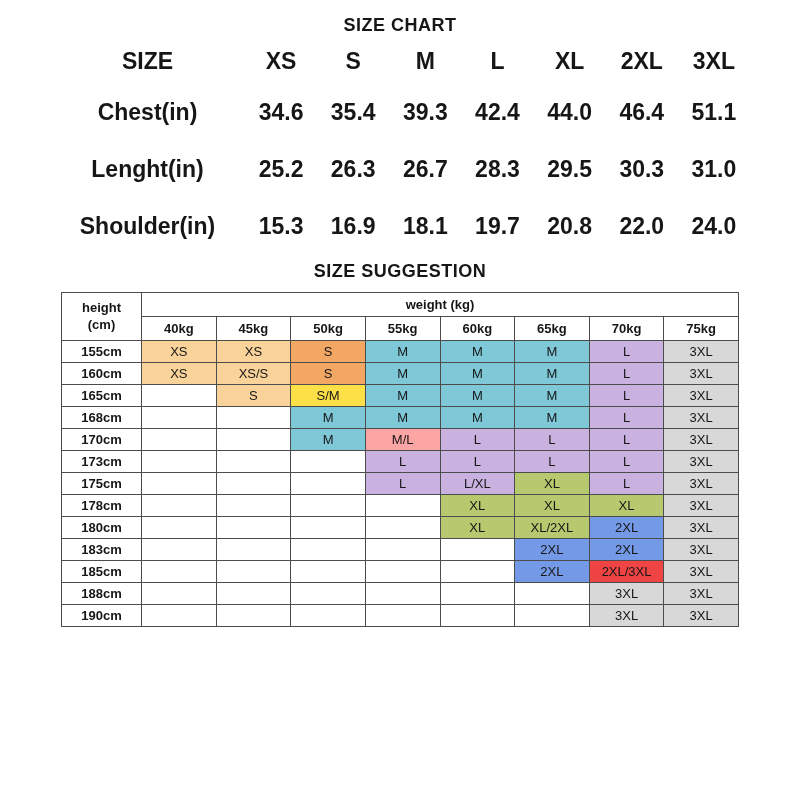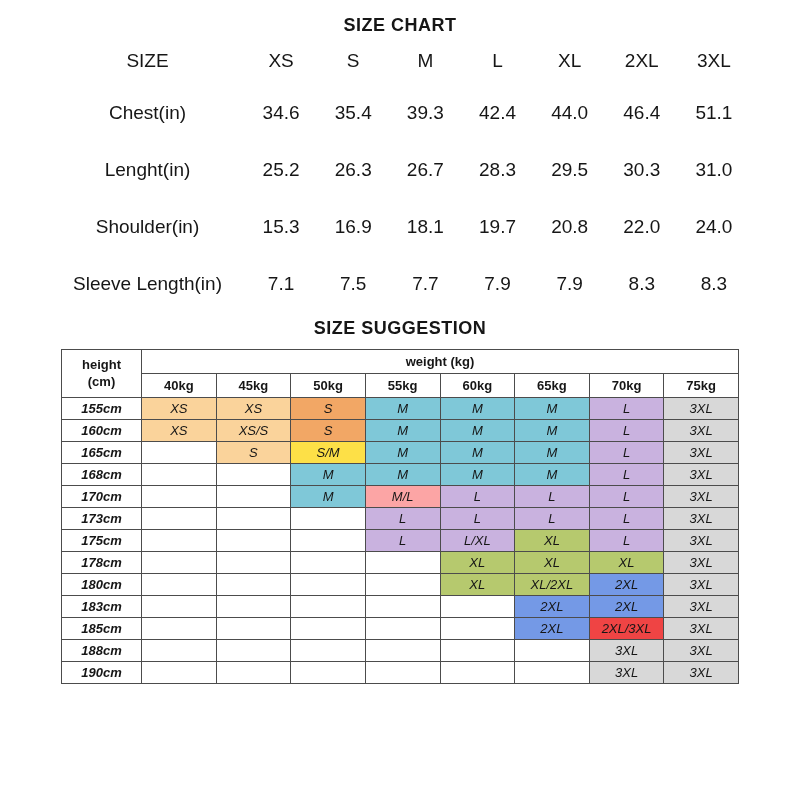--- a/index.html
+++ b/index.html
@@ -23,22 +23,22 @@
   #title-size-suggestion { padding-top: 6px; }
 
   
   .spec-table {
     border-collapse: collapse;
     margin: 2px auto 0 auto;
     width: 700px;
   }
   .spec-table th, .spec-table td {
     text-align: center;
-    font-weight: 400;
-    font-size: 19px;
+    font-weight: 700;
+    font-size: 23px;
     white-space: nowrap;
   }
   .spec-table thead tr { height: 46px; }
   .spec-table tbody tr { height: 57px; }
 
   
   .suggest-table {
     border-collapse: collapse;
     table-layout: fixed;
     margin: 10px auto 0 auto;
@@ -47,21 +47,21 @@
   }
   .suggest-table th, .suggest-table td {
     border: 1px solid #4c4c4c;
     text-align: center;
     padding: 0 2px;
     overflow: hidden;
     white-space: nowrap;
   }
   .suggest-table thead th { font-weight: 700; height: 24px; }
   .suggest-table tbody th.height-label { font-weight: 700; background: #ffffff; }
-  .suggest-table tbody tr { height: 22px; font-style: italic; }
+  .suggest-table tbody tr { height: 22px; }
   .corner-cell { font-weight: 700; line-height: 1.25; }
 </style>
 </head>
 <body>
 
 <div class="page">
 
   <h1 class="section-title" id="title-size-chart">SIZE CHART</h1>
 
   <table class="spec-table">
@@ -110,30 +110,20 @@
         </tr>
         <tr>
           <td>Shoulder(in)</td>
           <td>15.3</td>
           <td>16.9</td>
           <td>18.1</td>
           <td>19.7</td>
           <td>20.8</td>
           <td>22.0</td>
           <td>24.0</td>
-        </tr>
-        <tr>
-          <td>Sleeve Length(in)</td>
-          <td>7.1</td>
-          <td>7.5</td>
-          <td>7.7</td>
-          <td>7.9</td>
-          <td>7.9</td>
-          <td>8.3</td>
-          <td>8.3</td>
         </tr>
       </tbody>
   </table>
 
   <h1 class="section-title" id="title-size-suggestion">SIZE SUGGESTION</h1>
 
   <table class="suggest-table">
     <colgroup>
       <col style="width:80px">
       <col>

